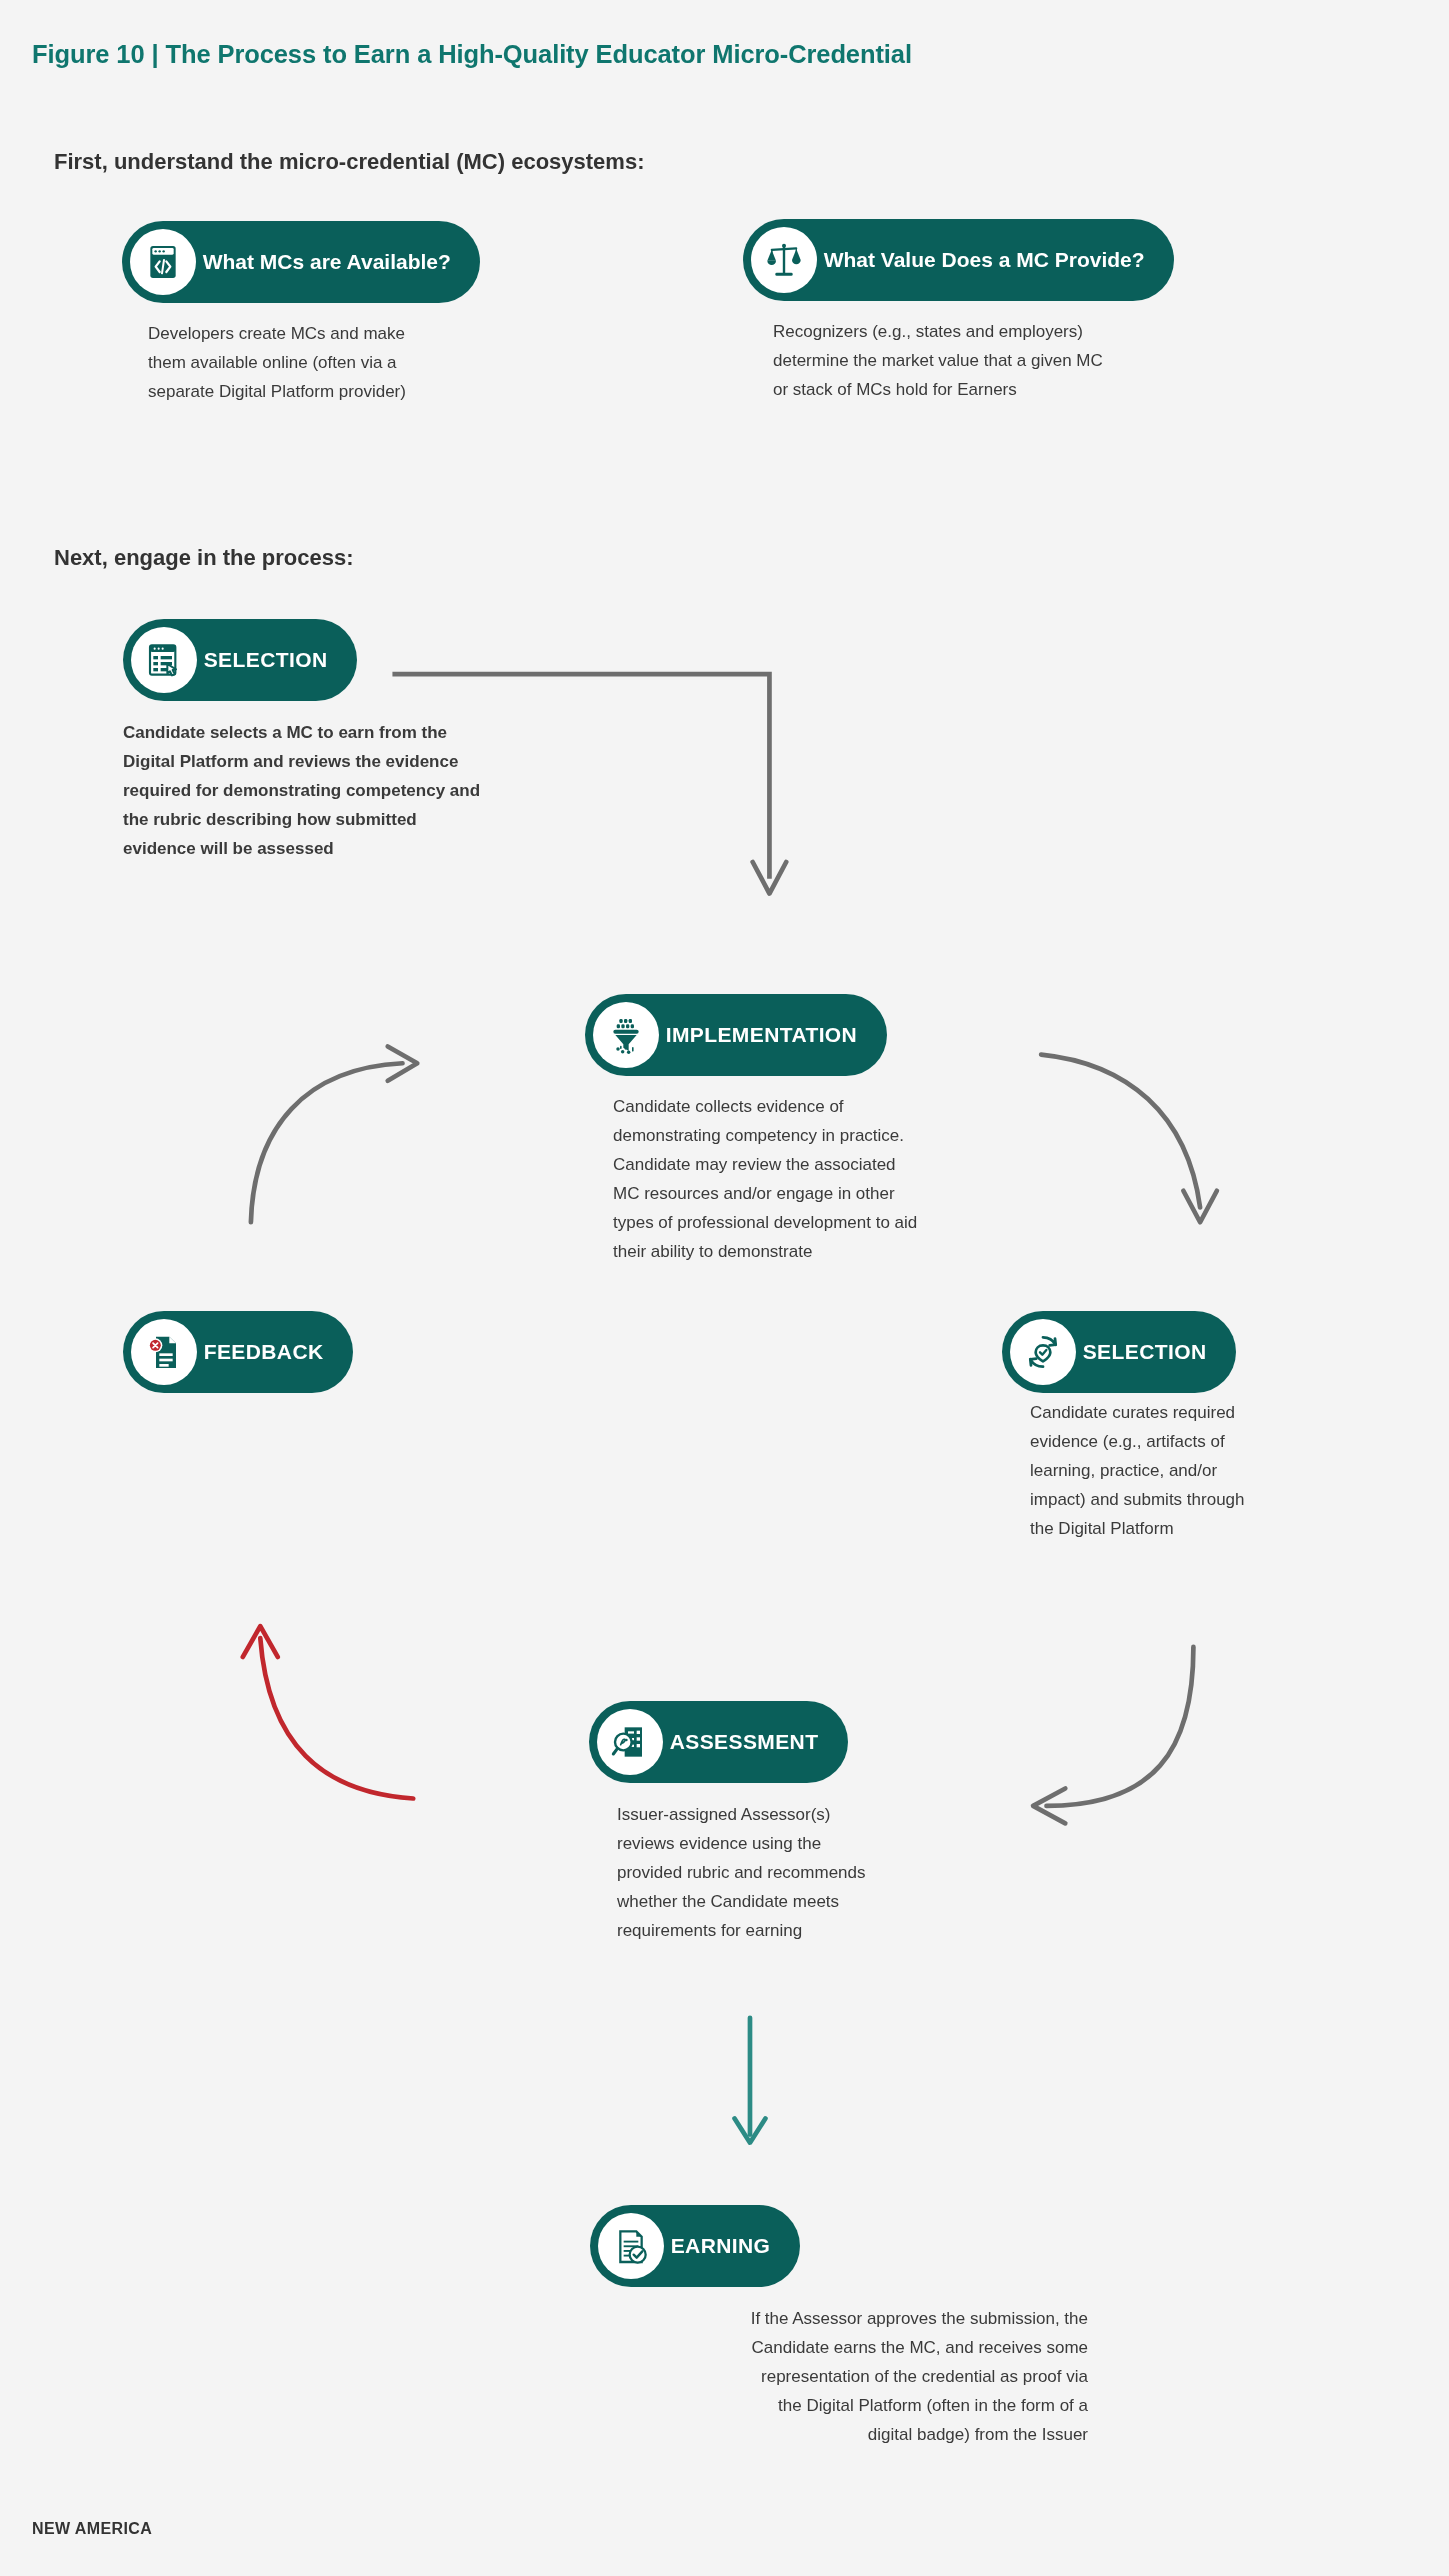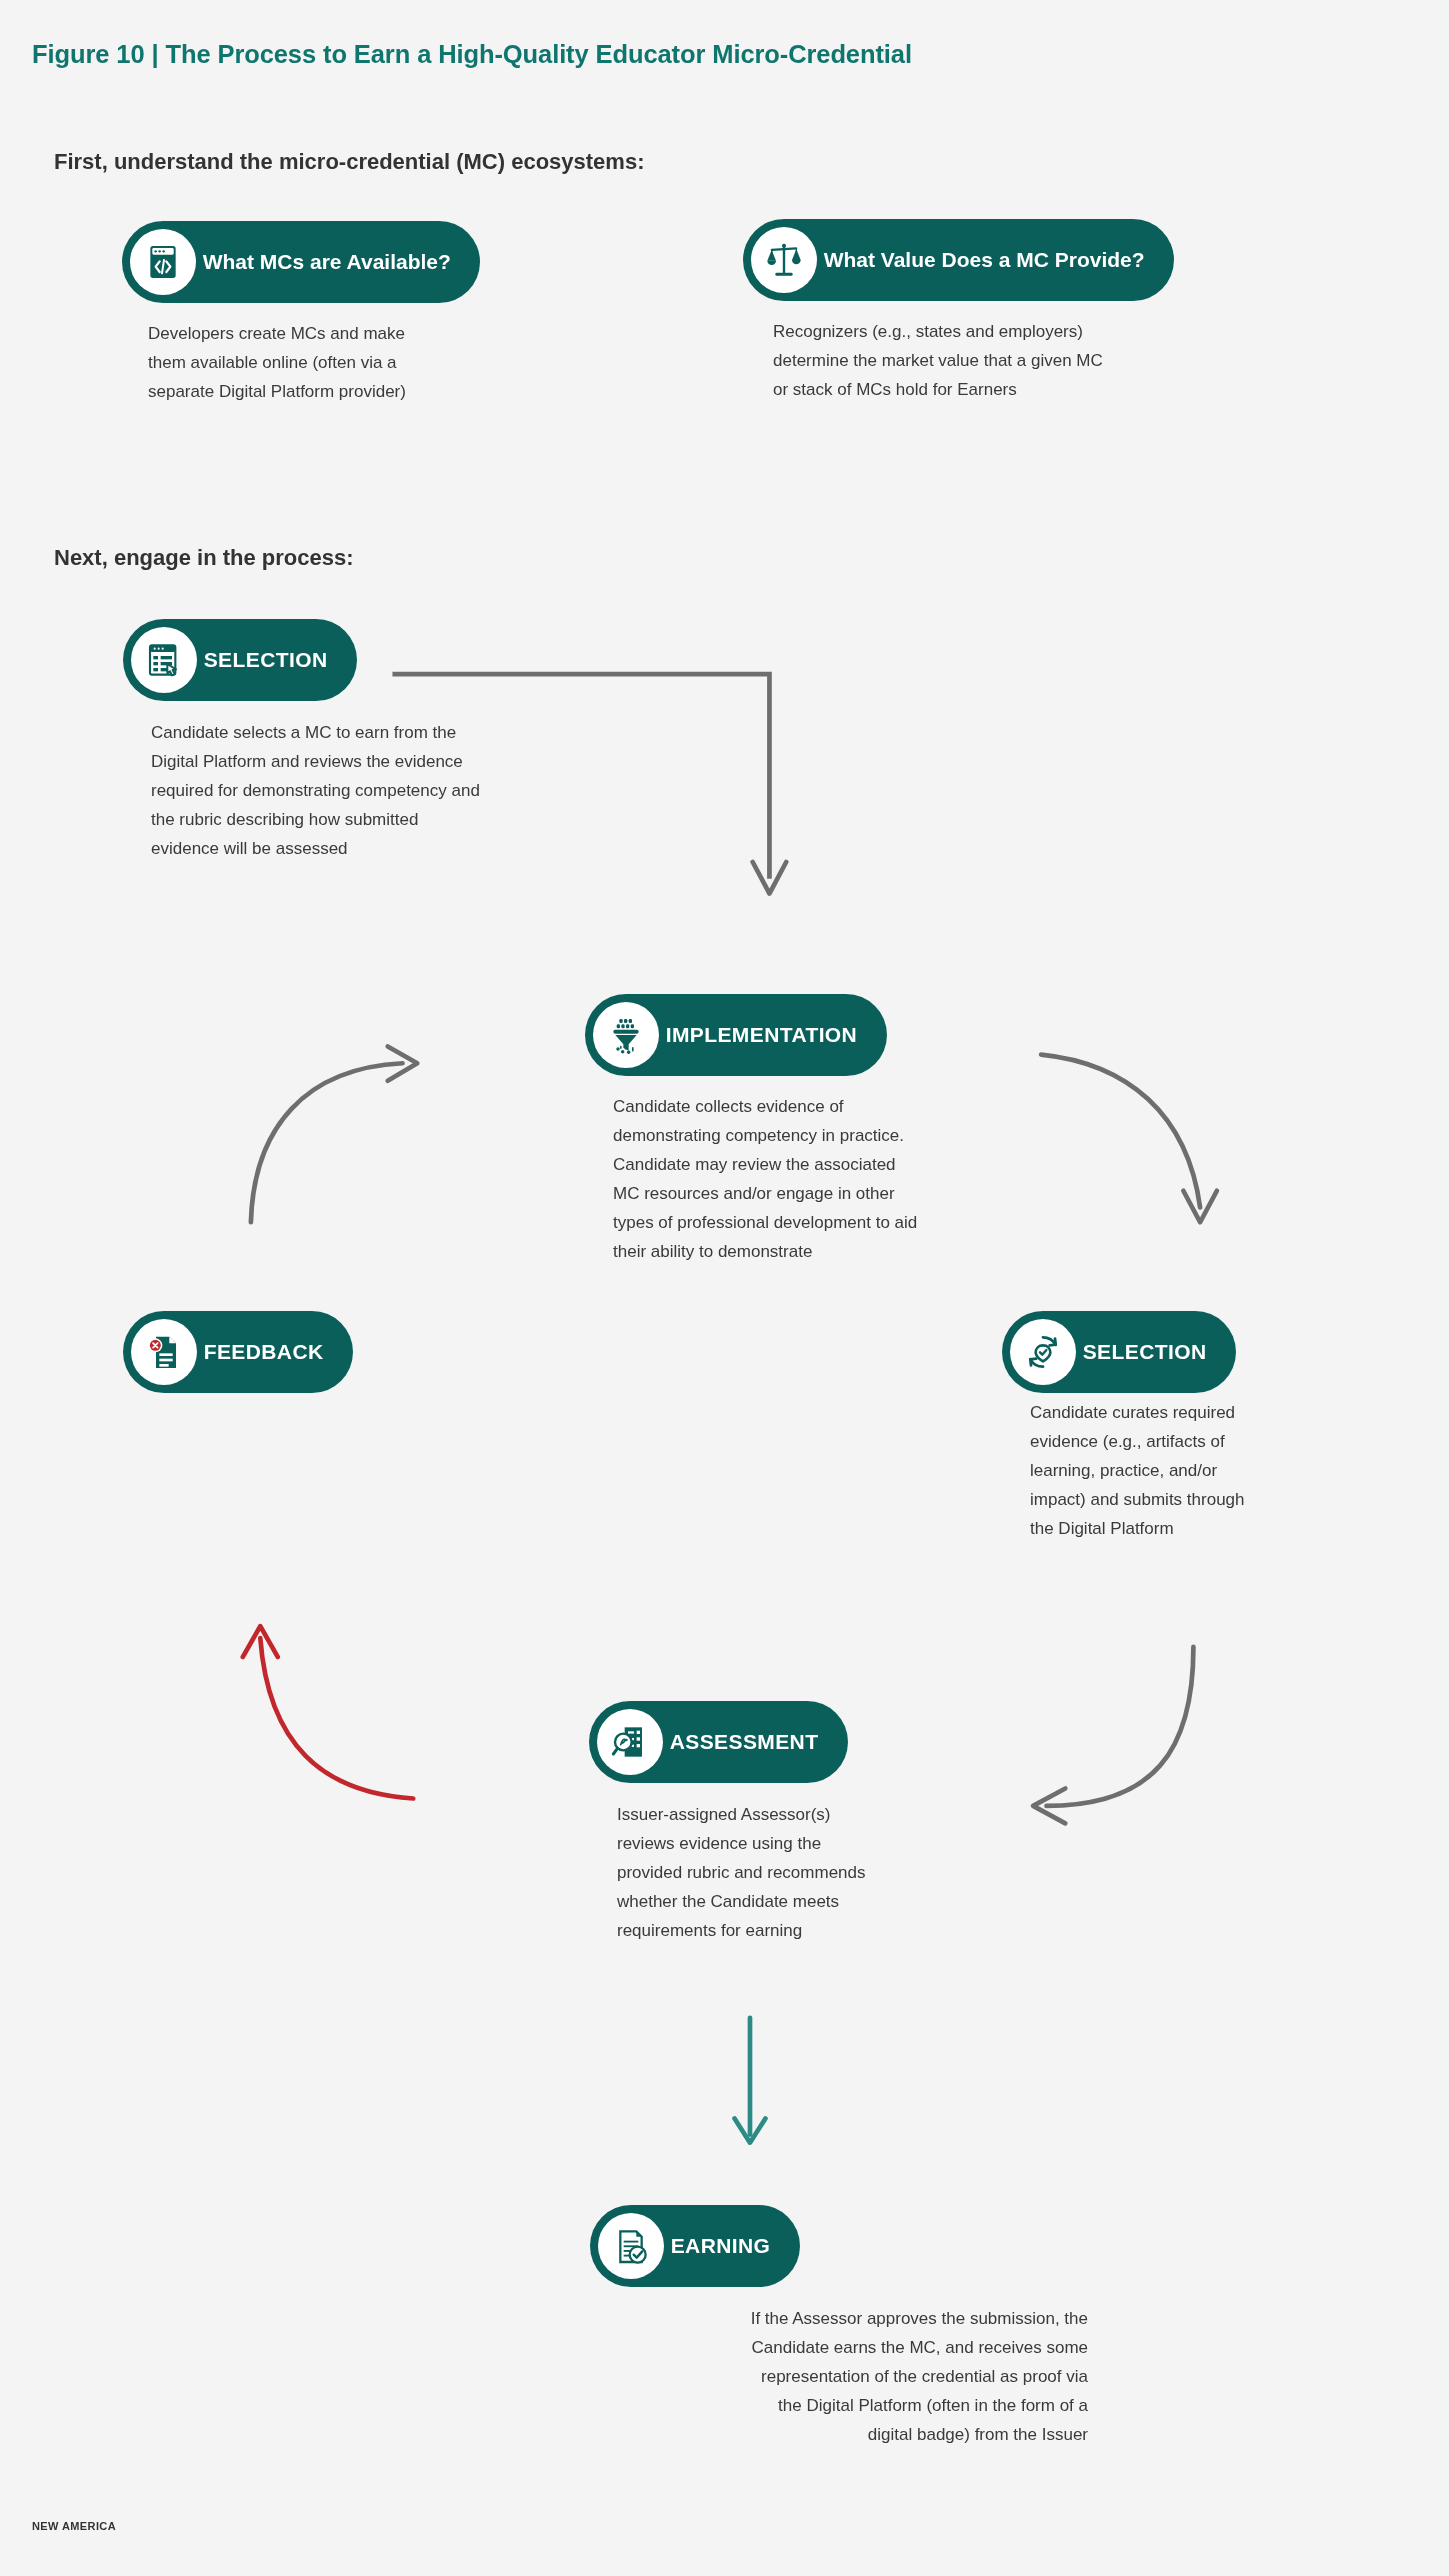--- a/index.html
+++ b/index.html
@@ -56,21 +56,21 @@
   .body-copy{
     font-size:17px;
     line-height:29px;
     color:#3a3a3a;
     white-space:pre-line;
   }
 
   
   #footer-logo{
     left:32px;top:2520px;
-    font-size:11px;font-weight:bold;letter-spacing:0.4px;
+    font-size:16px;font-weight:bold;letter-spacing:0.4px;
     color:#333333;
   }
 
   
   #connectors{position:absolute;left:0;top:0;width:1449px;height:2576px;pointer-events:none;}
 </style>
 </head>
 <body>
 
 <div class="canvas">
@@ -138,21 +138,21 @@
           <rect x="31" y="30" width="17" height="5" fill="#0a5f5a"></rect>
           <rect x="20" y="39" width="7" height="5" fill="#0a5f5a"></rect>
           <rect x="31" y="39" width="17" height="5" fill="#0a5f5a"></rect>
           <rect x="20" y="48" width="7" height="5" fill="#0a5f5a"></rect>
           <rect x="31" y="48" width="12" height="5" fill="#0a5f5a"></rect>
           <path d="M41 42 L41 56 L45 53 L48 59 L52 57 L49 51 L54 50 Z" fill="#ffffff" stroke="#0a5f5a" stroke-width="3" stroke-linejoin="round"></path>
         </svg>
       </div>
       <div class="plabel">SELECTION</div>
     </div>
-    <div class="body-copy" style="margin-left:28px;margin-top:17.4px;width:456px;">Candidate selects a MC to earn from the
+    <div class="body-copy" style="margin-top:17.4px;width:456px;font-weight:bold;">Candidate selects a MC to earn from the
 Digital Platform and reviews the evidence
 required for demonstrating competency and
 the rubric describing how submitted
 evidence will be assessed</div>
   </div>
 
   <div class="abs" style="left:585px;top:994px;">
     <div class="pill step">
       <div class="badge">
         <svg width="48" height="48" viewBox="0 0 72 72">

